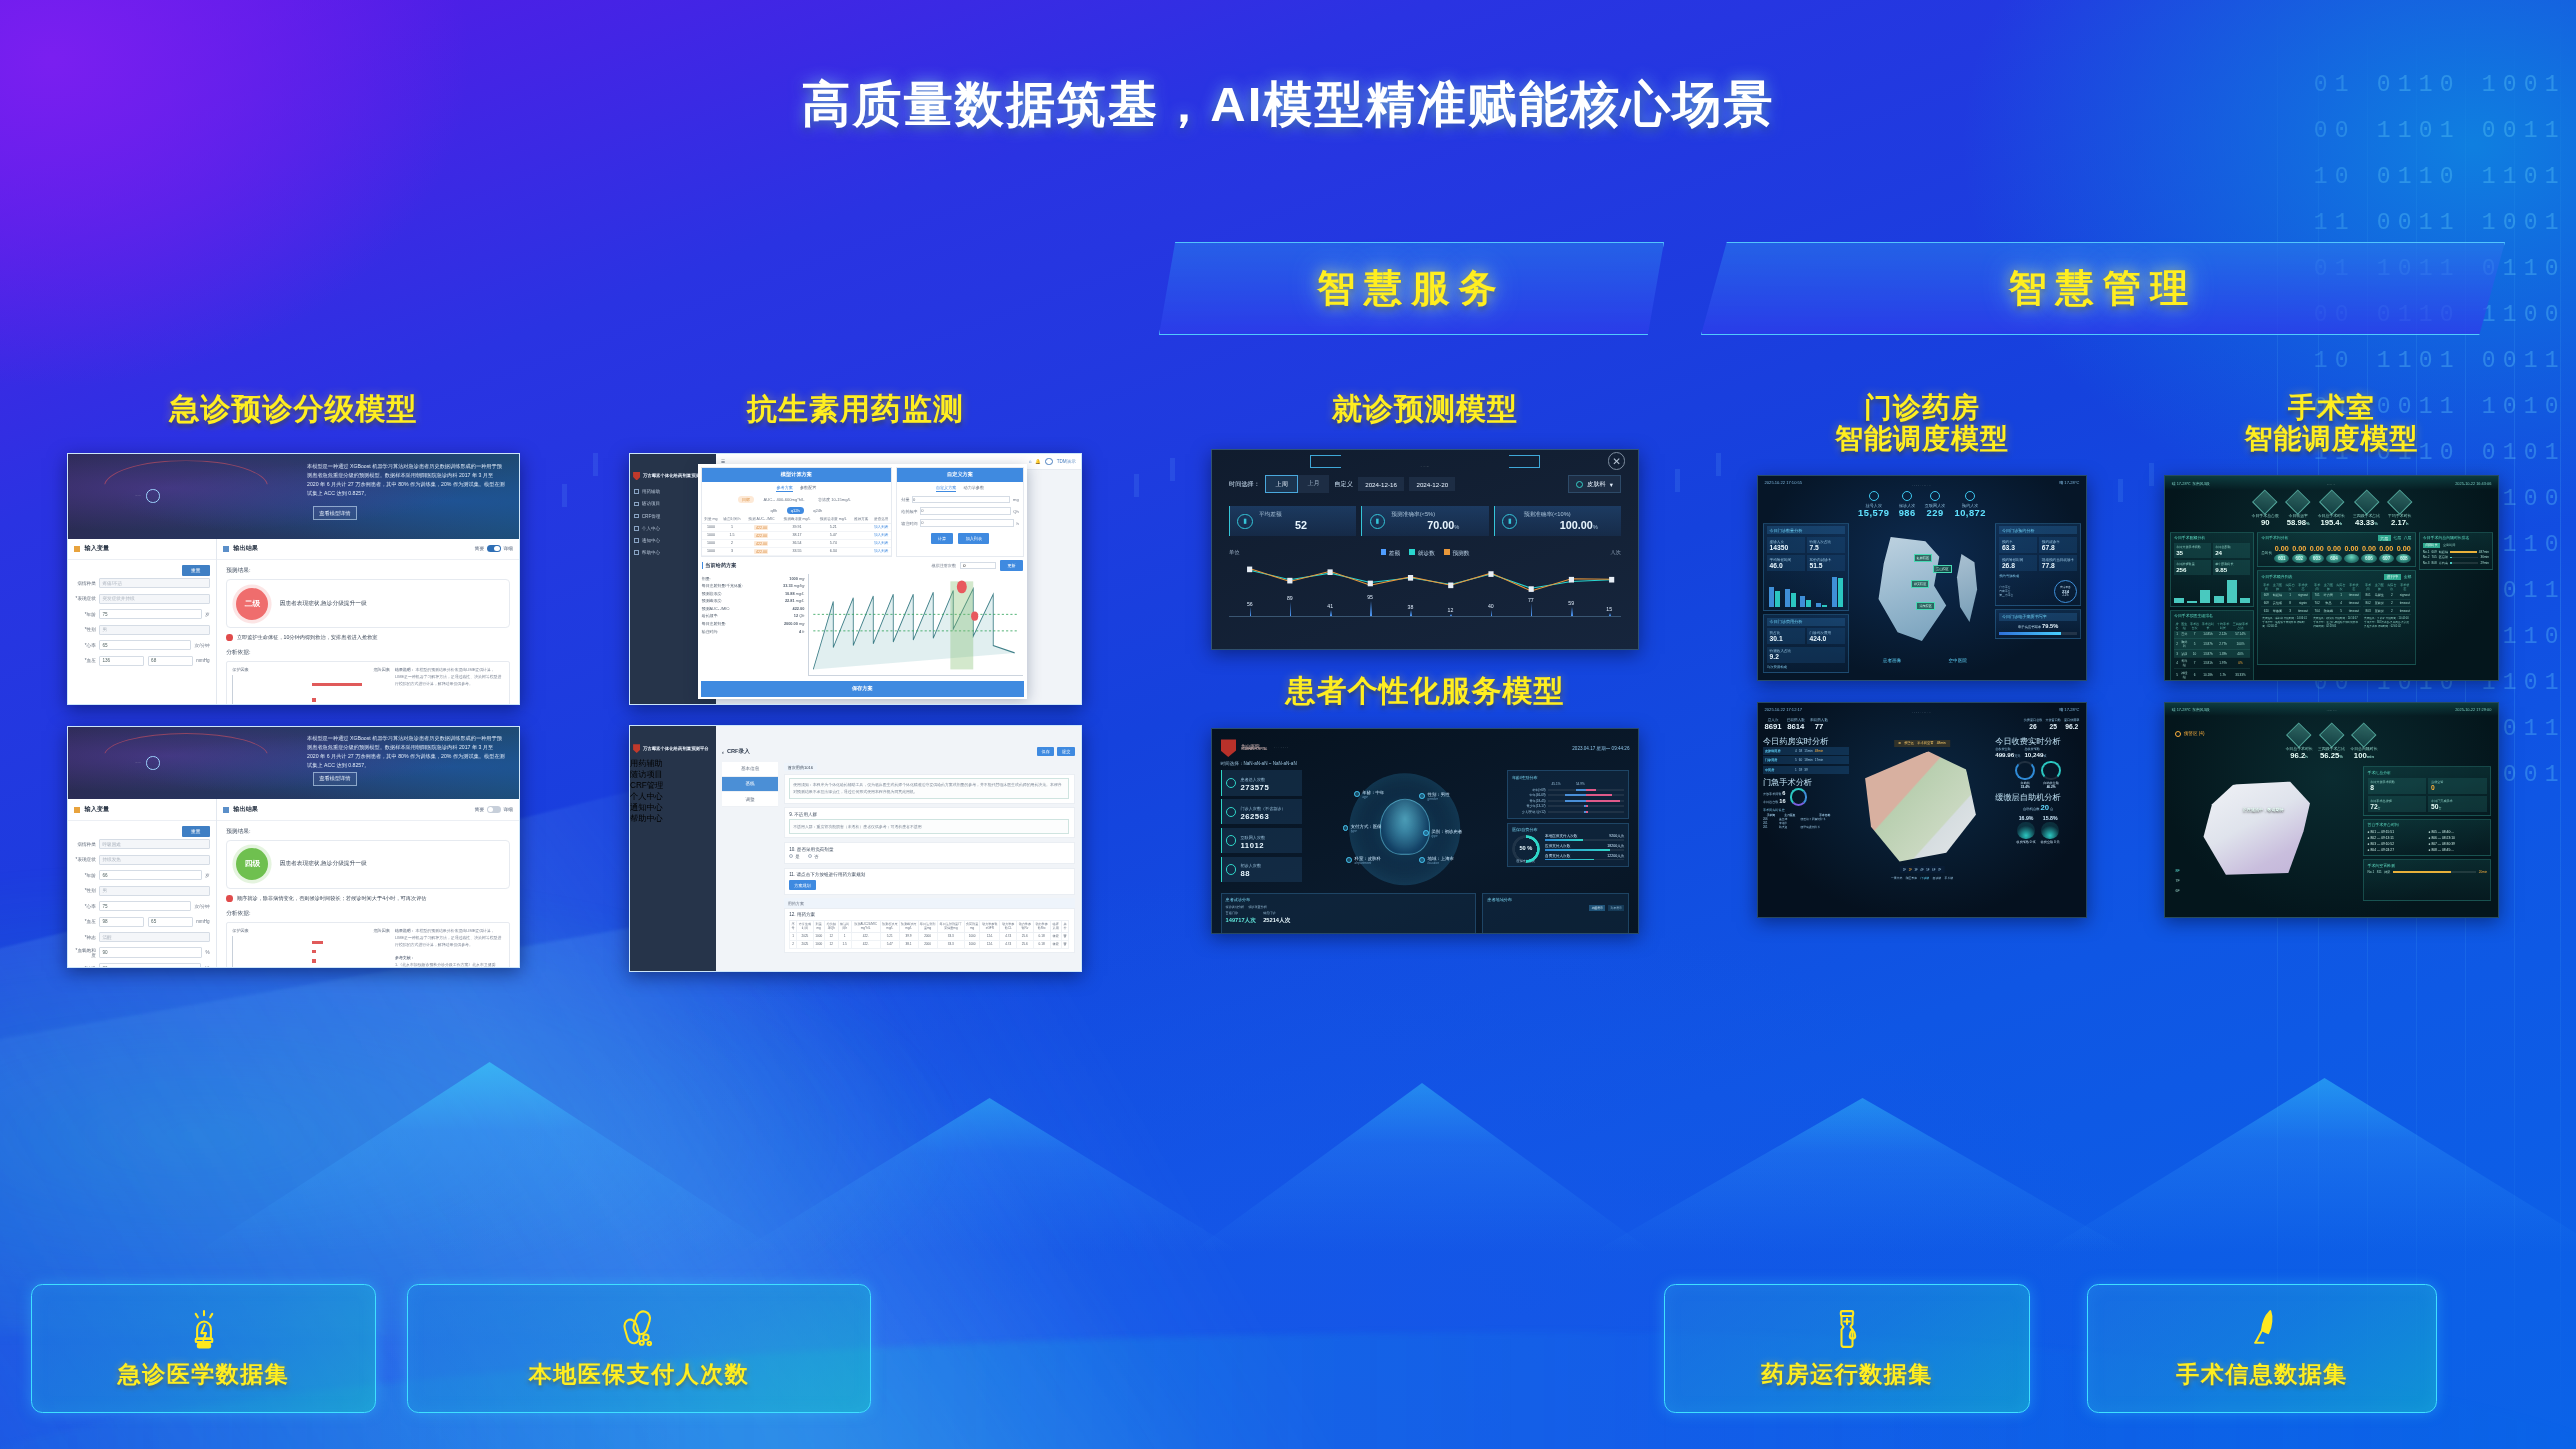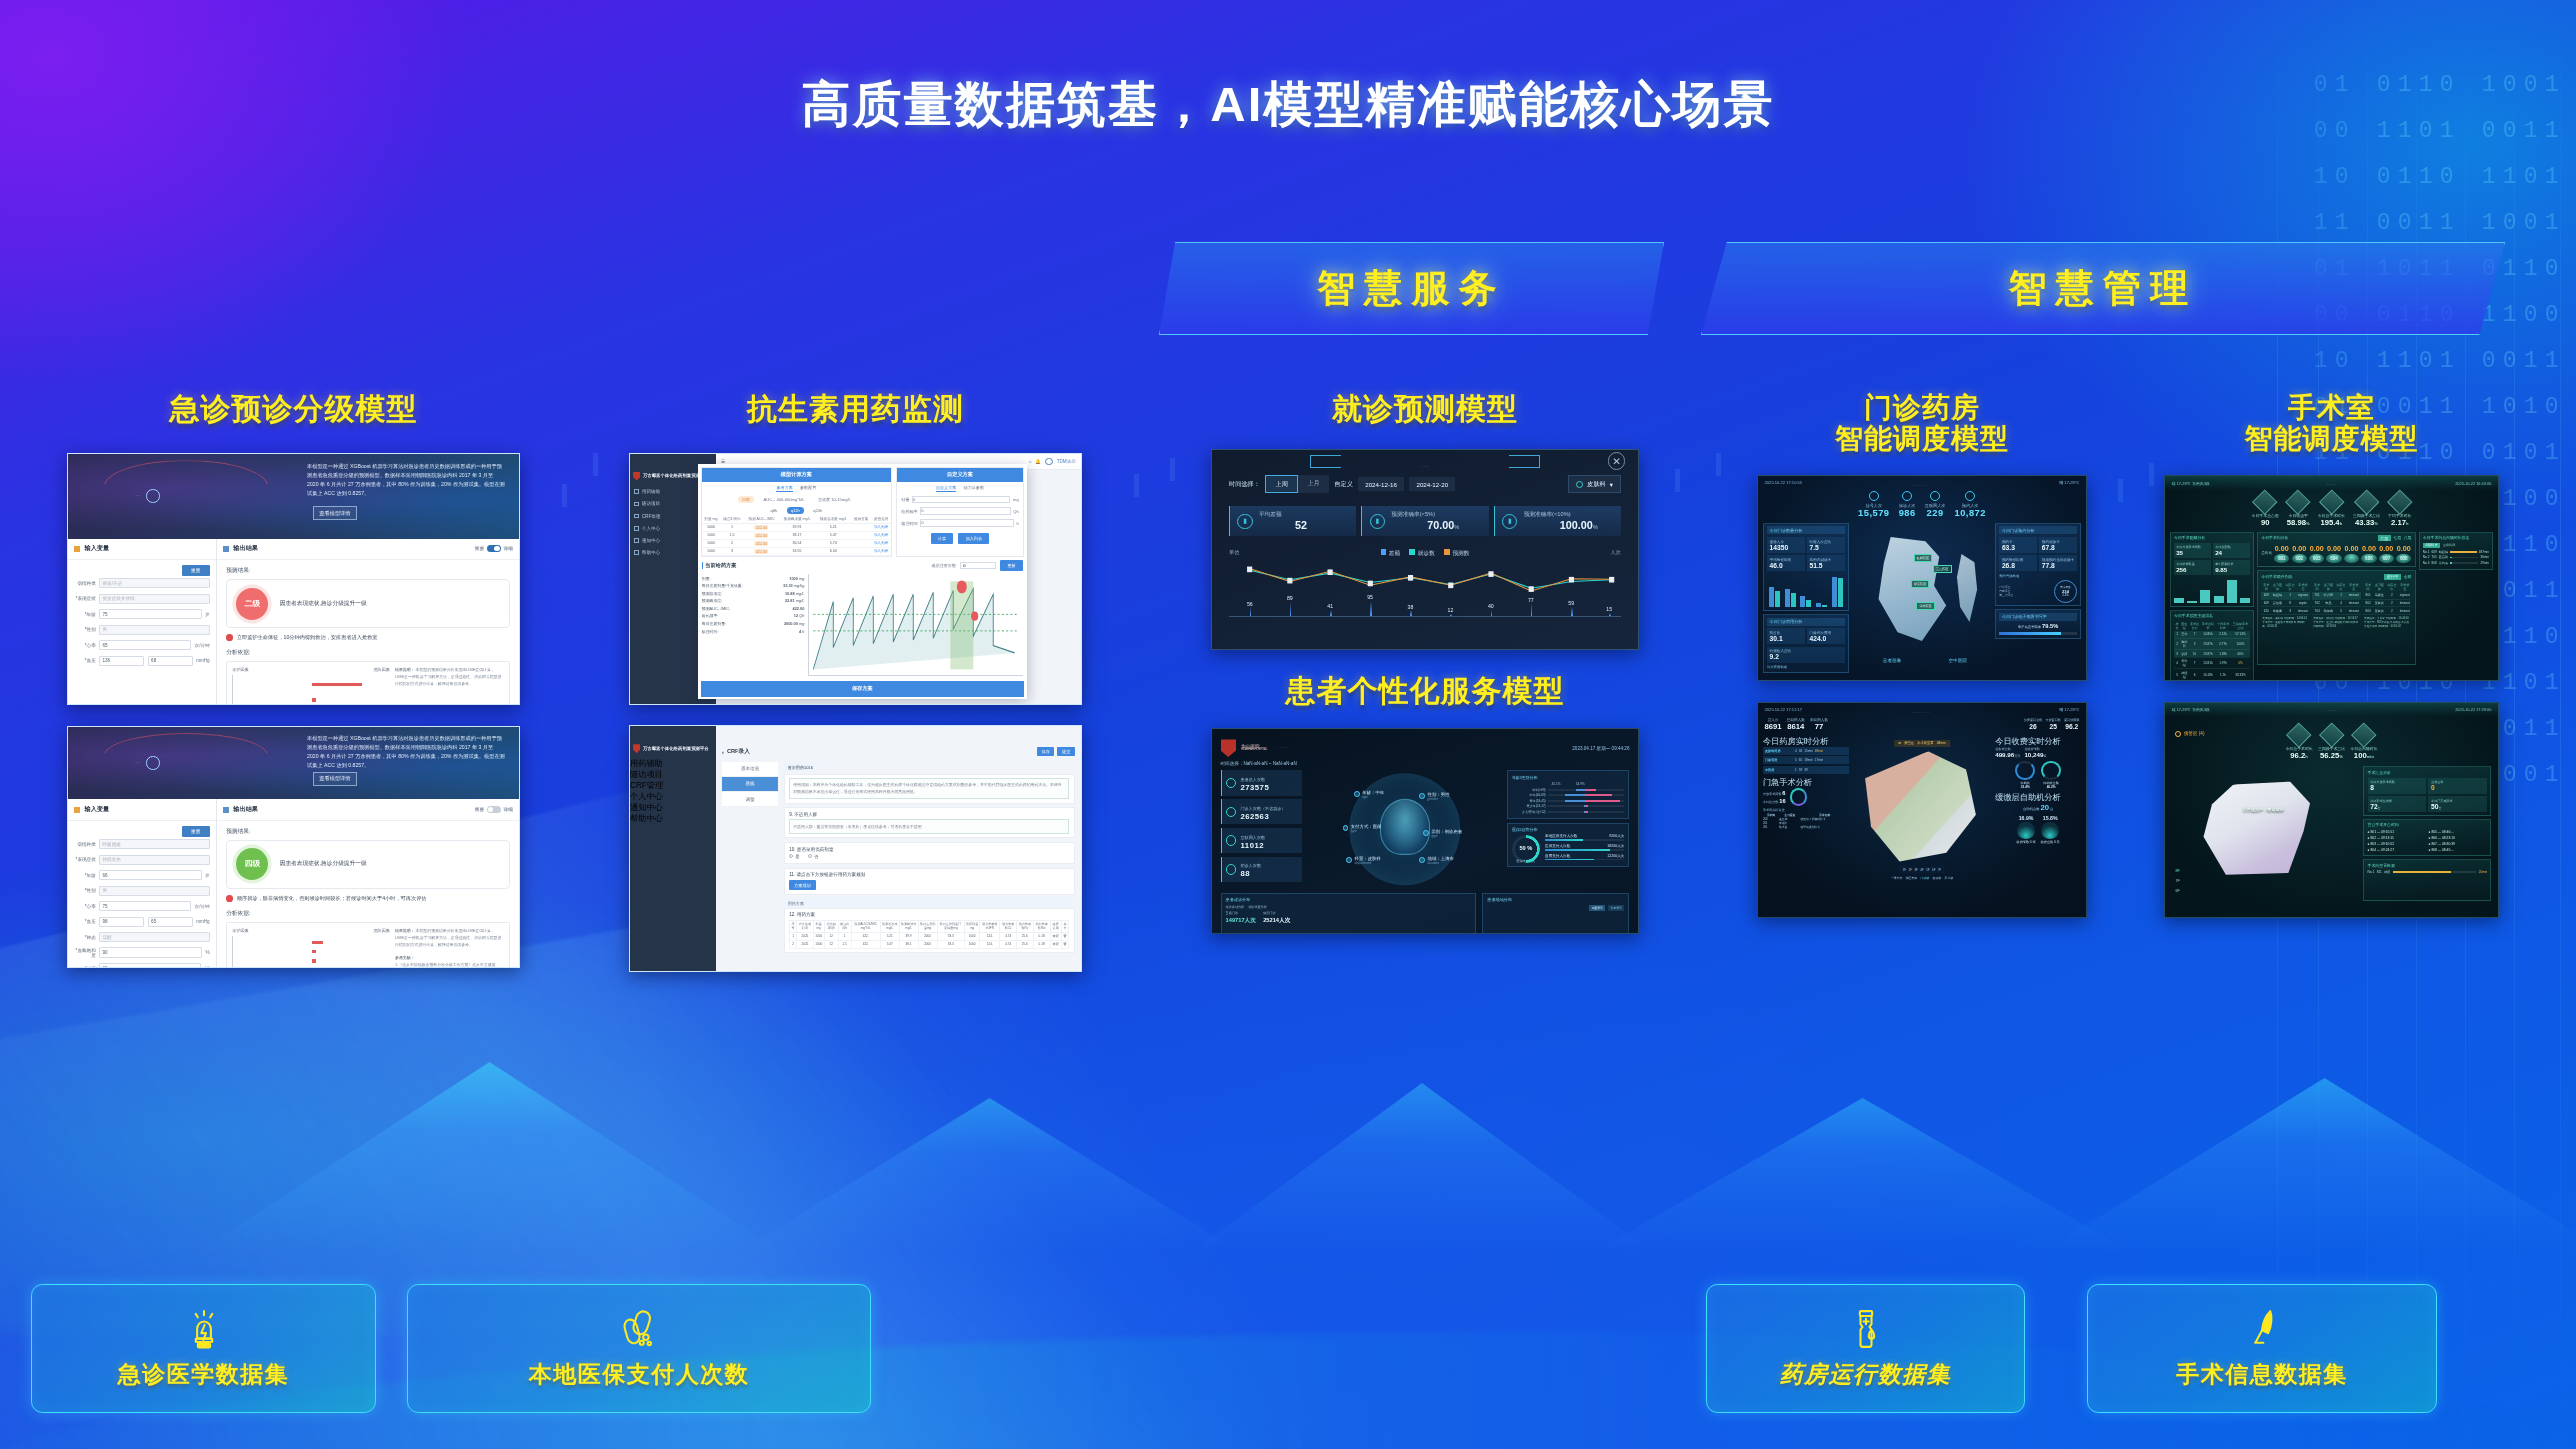--- a/index.html
+++ b/index.html
@@ -438,21 +438,21 @@
   }
   .card-ds .ico { width:44px; height:44px; display:flex; align-items:center; justify-content:center; }
   .card-ds .ico svg { width:100%; height:100%; }
   .card-ds .lbl {
     font-size:23px; font-weight:bold; color:#ffee20; letter-spacing:1.5px;
     text-shadow:0 0 7.2px rgba(255,230,60,.45), 0 2.1px 4.1px rgba(0,20,70,.55);
   }
   .card-ds.d1 { left:31px;   width:345px; }
   .card-ds.d2 { left:407px;  width:464px; }
   .card-ds.d3 { left:1165px; width:510px; }
-  .card-ds.d4 { left:1706px; width:319px;font-style:italic; }
+  .card-ds.d4 { left:1664px; width:366px; }
   .card-ds.d5 { left:2087px; width:350px; }
 </style>
 </head>
 <body>
 
 <div class="bg">
   <div class="bg-base"></div>
   <div class="bg-teal"></div>
   <div class="bg-sheen"></div>
   <div class="bg-sheen2"></div>

